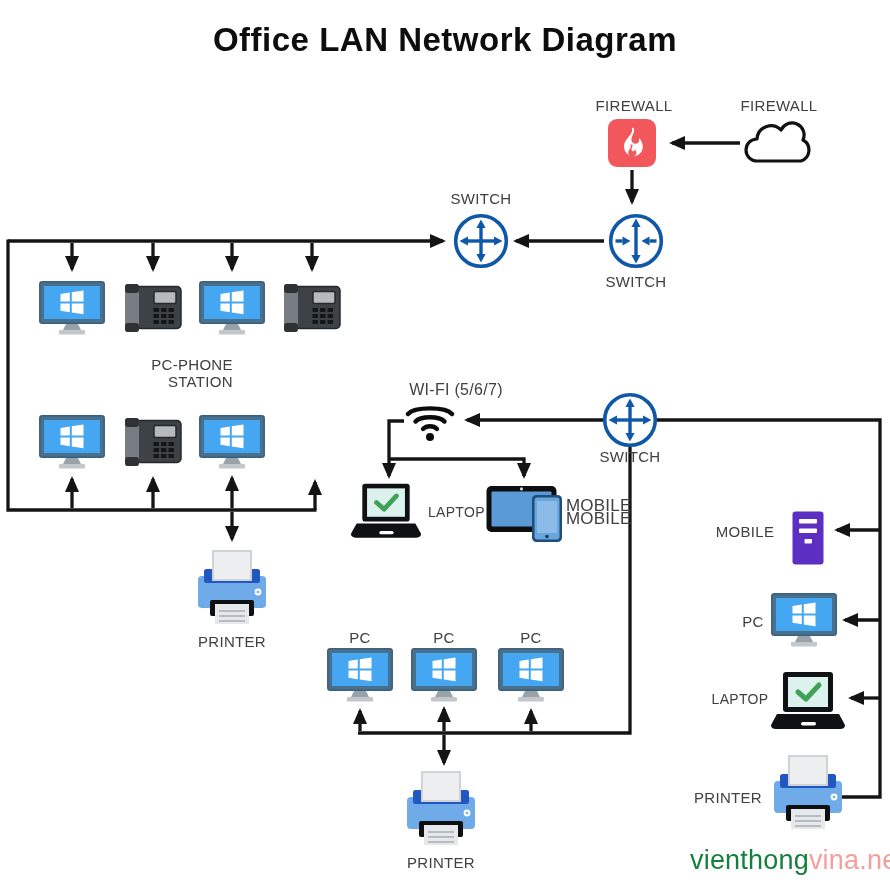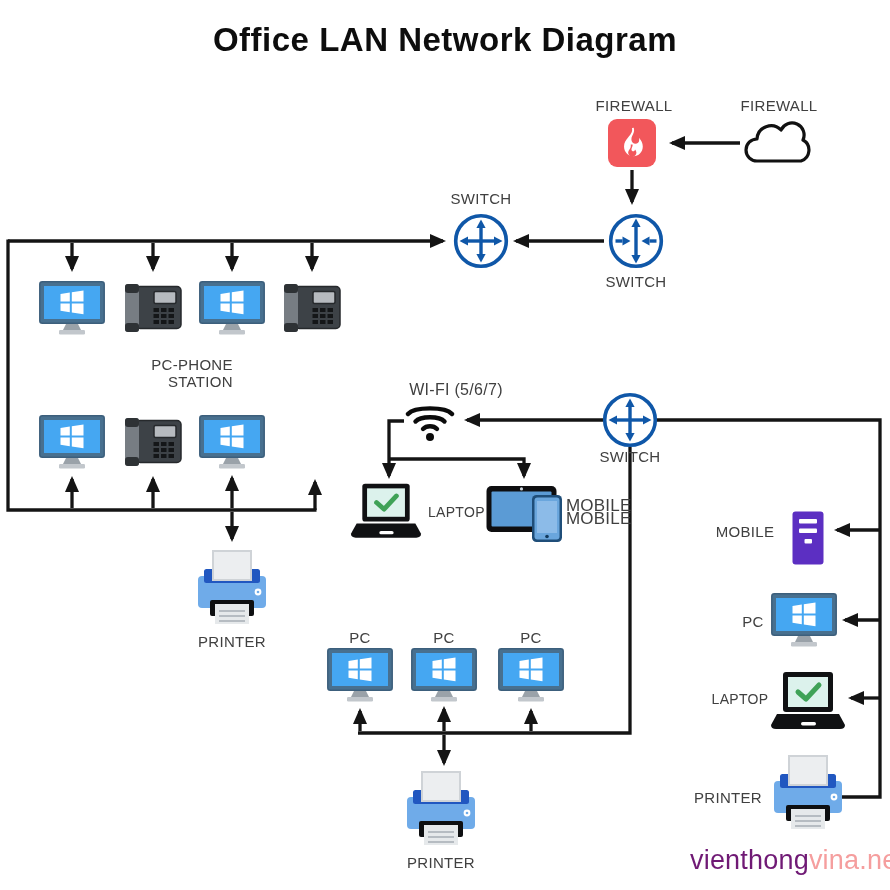--- a/index.html
+++ b/index.html
@@ -20,21 +20,21 @@
   .lbl-left{transform:translateY(-50%);}
   .lbl-2line{text-align:right;}
   .lbl-small{font-size:17px;line-height:13px;letter-spacing:.2px;}
   .firewall-box{
     position:absolute;left:608px;top:119px;width:48px;height:48px;border-radius:9px;
     background:#f2575b;display:flex;align-items:center;justify-content:center;
   }
   .watermark{
     position:absolute;left:690px;top:845px;font-size:27px;letter-spacing:.2px;white-space:nowrap;
   }
-  .wm-a{color:#701a75;margin-top:20px;}
+  .wm-a{color:#15803d;margin-top:20px;}
   .wm-b{color:#f59e9e;}
 </style>
 </head>
 <body>
 
 <div class="canvas">
 
   <svg width="0" height="0" style="position:absolute" aria-hidden="true">
     <defs>
       <marker id="ah" markerUnits="userSpaceOnUse" markerWidth="16" markerHeight="14" refX="13" refY="7" orient="auto">

